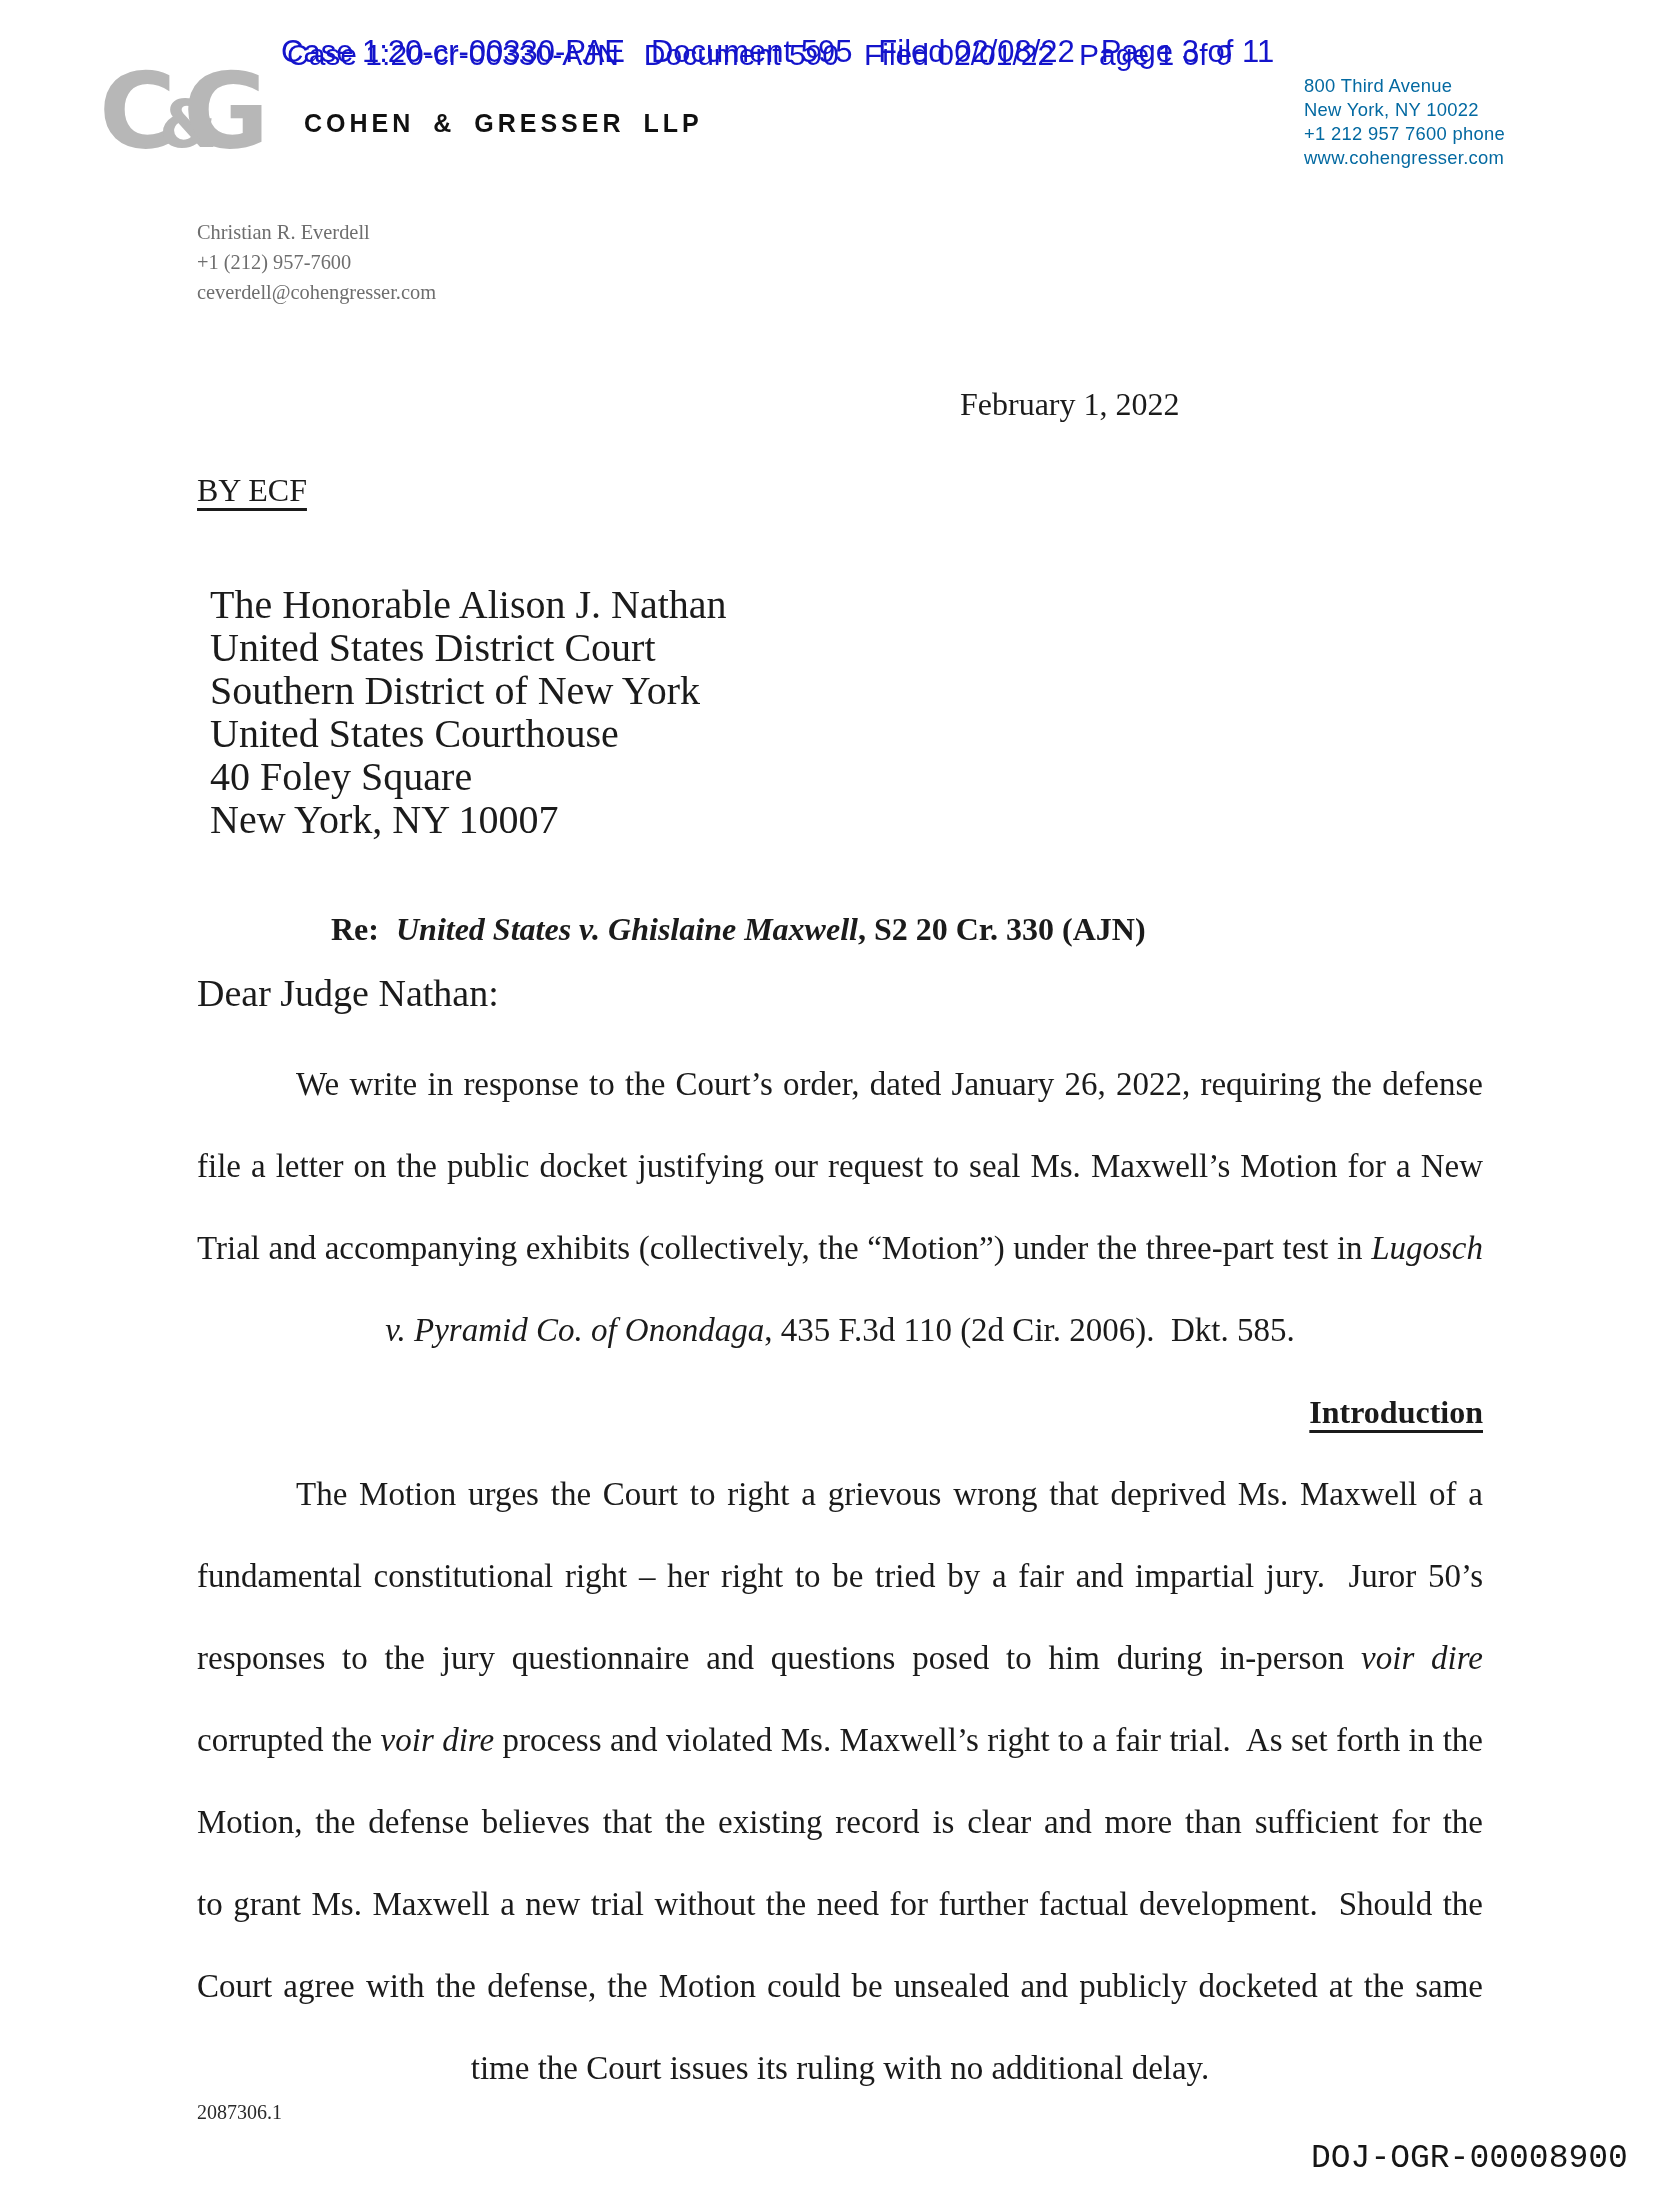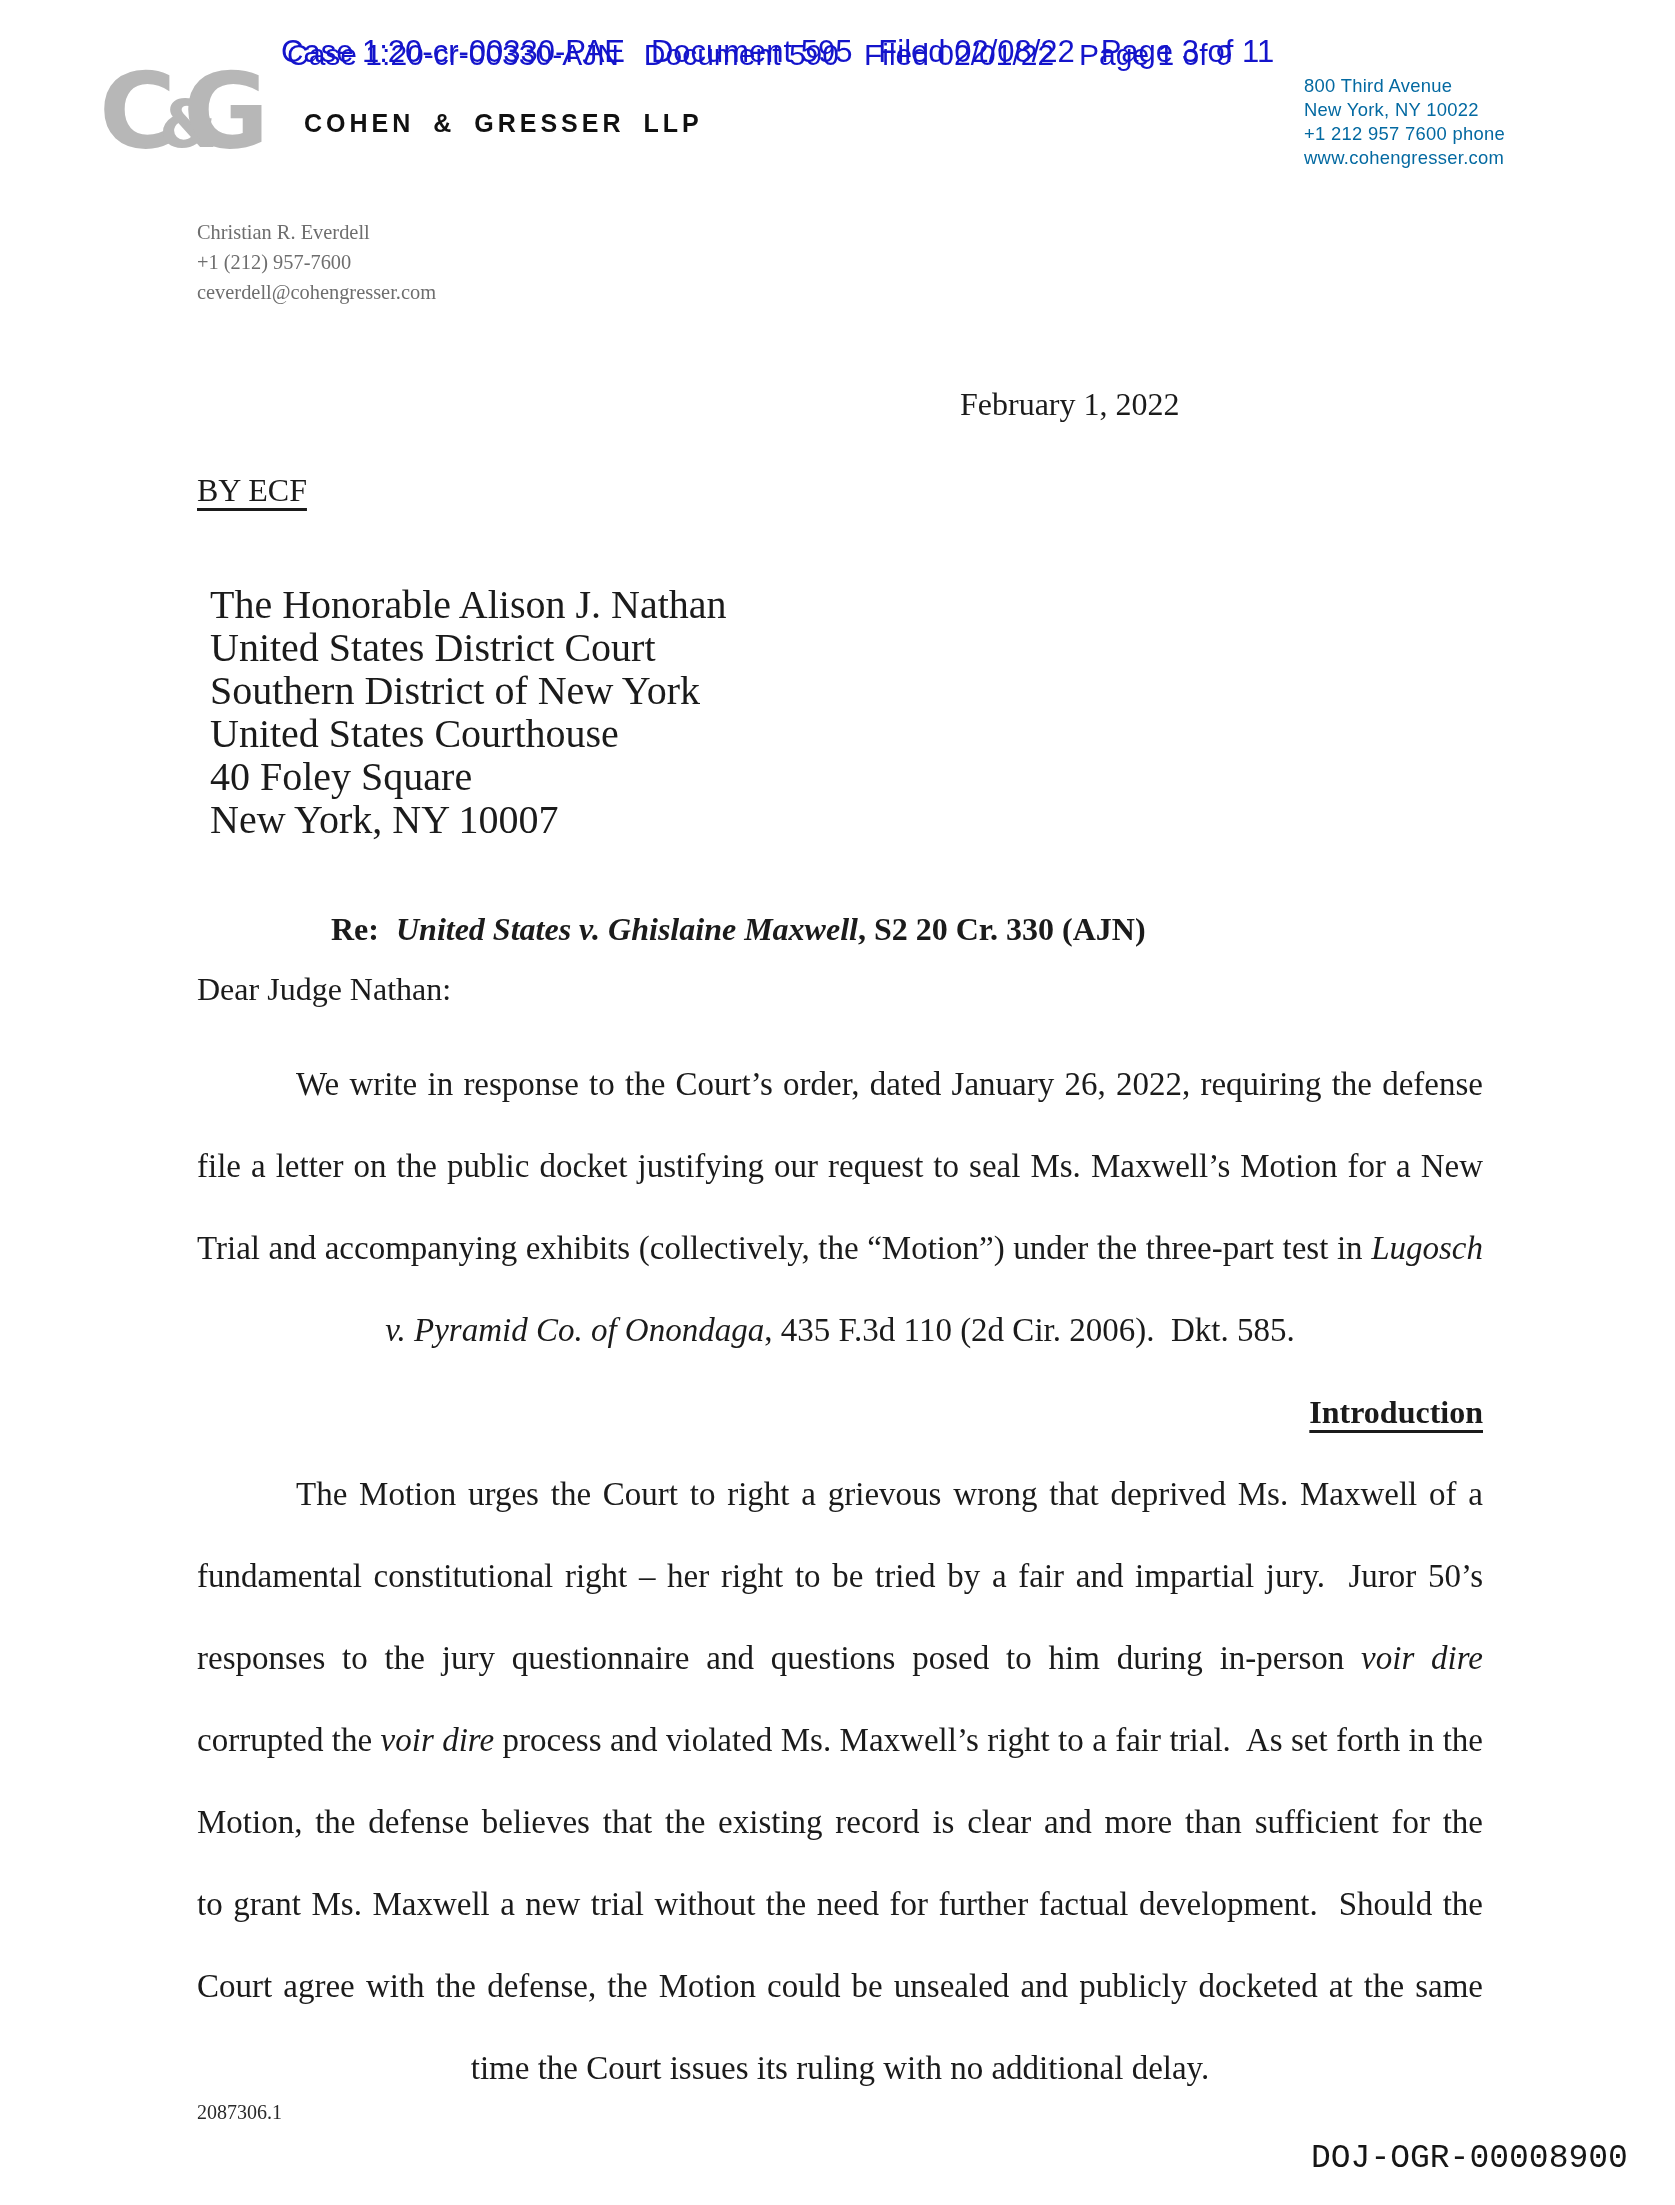--- a/index.html
+++ b/index.html
@@ -52,21 +52,21 @@
   .by-ecf{
     position:absolute;left:197px;top:472px;
     font-size:32px;font-weight:normal;
     text-decoration:underline;text-decoration-thickness:2.6px;text-underline-offset:6.6px;
   }
   .recipient{position:absolute;left:210px;top:583px;font-size:40px;line-height:43px;}
 
   .re-line{position:absolute;left:299px;top:874px;font-size:32px;font-weight:bold;white-space:pre;}
   .re-case{font-style:italic;margin-left:17px;}
 
-  .salutation{position:absolute;left:197px;top:971px;font-size:32px;}
+  .salutation{position:absolute;left:197px;top:971px;font-size:38px;}
 
   .para{position:absolute;left:197px;width:1286px;}
   .p1{top:1043px;}
   .p2{top:1453px;}
   .bline{
     position:relative;height:82px;line-height:82px;font-size:33px;
     text-align:justify;overflow:hidden;white-space:pre-wrap;
   }
   .bline.j::after{content:"";display:inline-block;width:100%;height:0;}
   .bline.last{text-align:center;}

